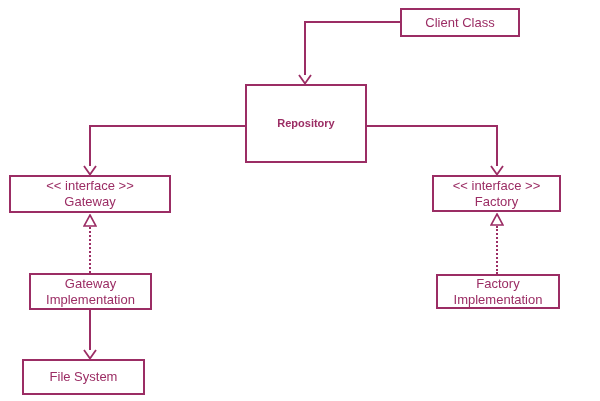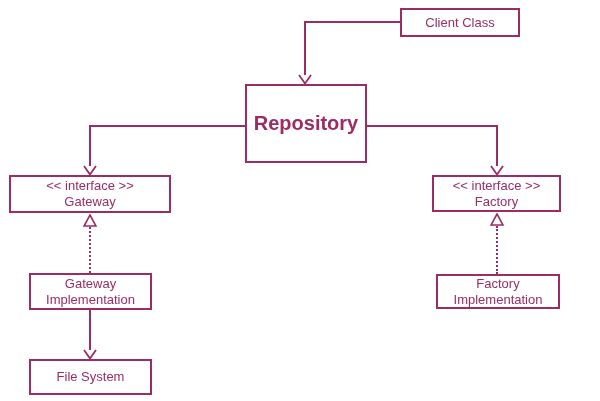--- a/index.html
+++ b/index.html
@@ -21,21 +21,21 @@
     background: #fff;
     color: var(--accent);
     display: flex;
     flex-direction: column;
     align-items: center;
     justify-content: center;
     text-align: center;
     font-size: 13px;
     line-height: 1.22;
   }
-  .node.bold { font-weight: bold; font-size: 20px; }
+  .node.bold { font-weight: bold; font-size: 11px; }
   .hline { position: absolute; height: 2px; background: var(--accent); }
   .vline { position: absolute; width: 2px; background: var(--accent); }
   .vdotted { position: absolute; width: 0; border-left: 2px dotted var(--accent); }
   .arrow { position: absolute; color: var(--accent); line-height: 0; }
 </style>
 </head>
 <body>
 
 <div class="canvas">
 
@@ -105,17 +105,17 @@
     <span>Implementation</span>
   </div>
 
   <div class="vline" style="left:89px; top:310px; height:40px;"></div>
   <div class="arrow" style="left:83px; top:349px;">
     <svg width="14" height="11" viewBox="0 0 14 11">
         <path d="M1 1 L7 9.5 L13 1" fill="none" stroke="currentColor" stroke-width="1.8"></path>
       </svg>
   </div>
 
-  <div class="node" style="left:29px; top:359px; width:123px; height:36px;">
+  <div class="node" style="left:22px; top:359px; width:123px; height:36px;">
     <span>File System</span>
   </div>
 
 </div>
 
 </body></html>

